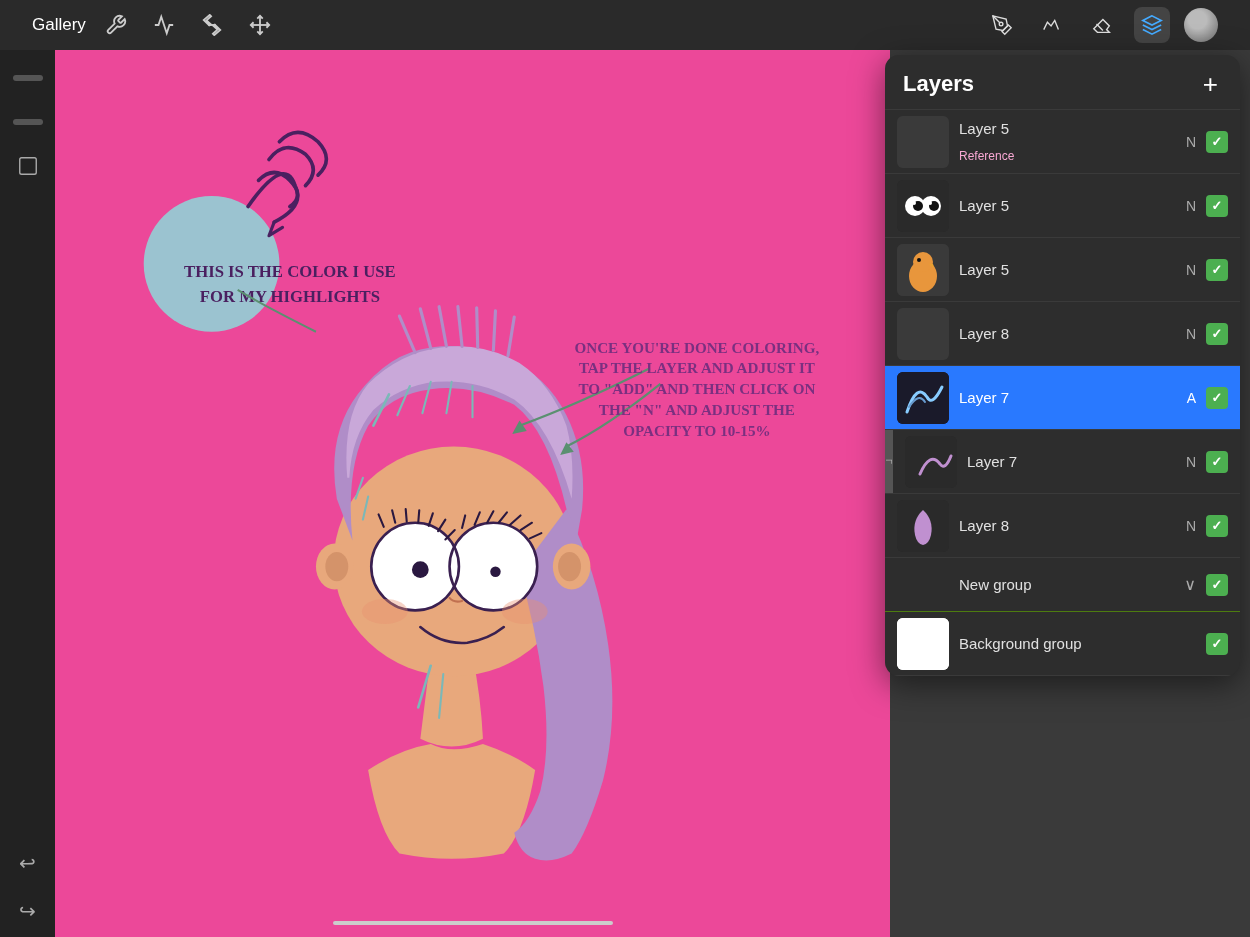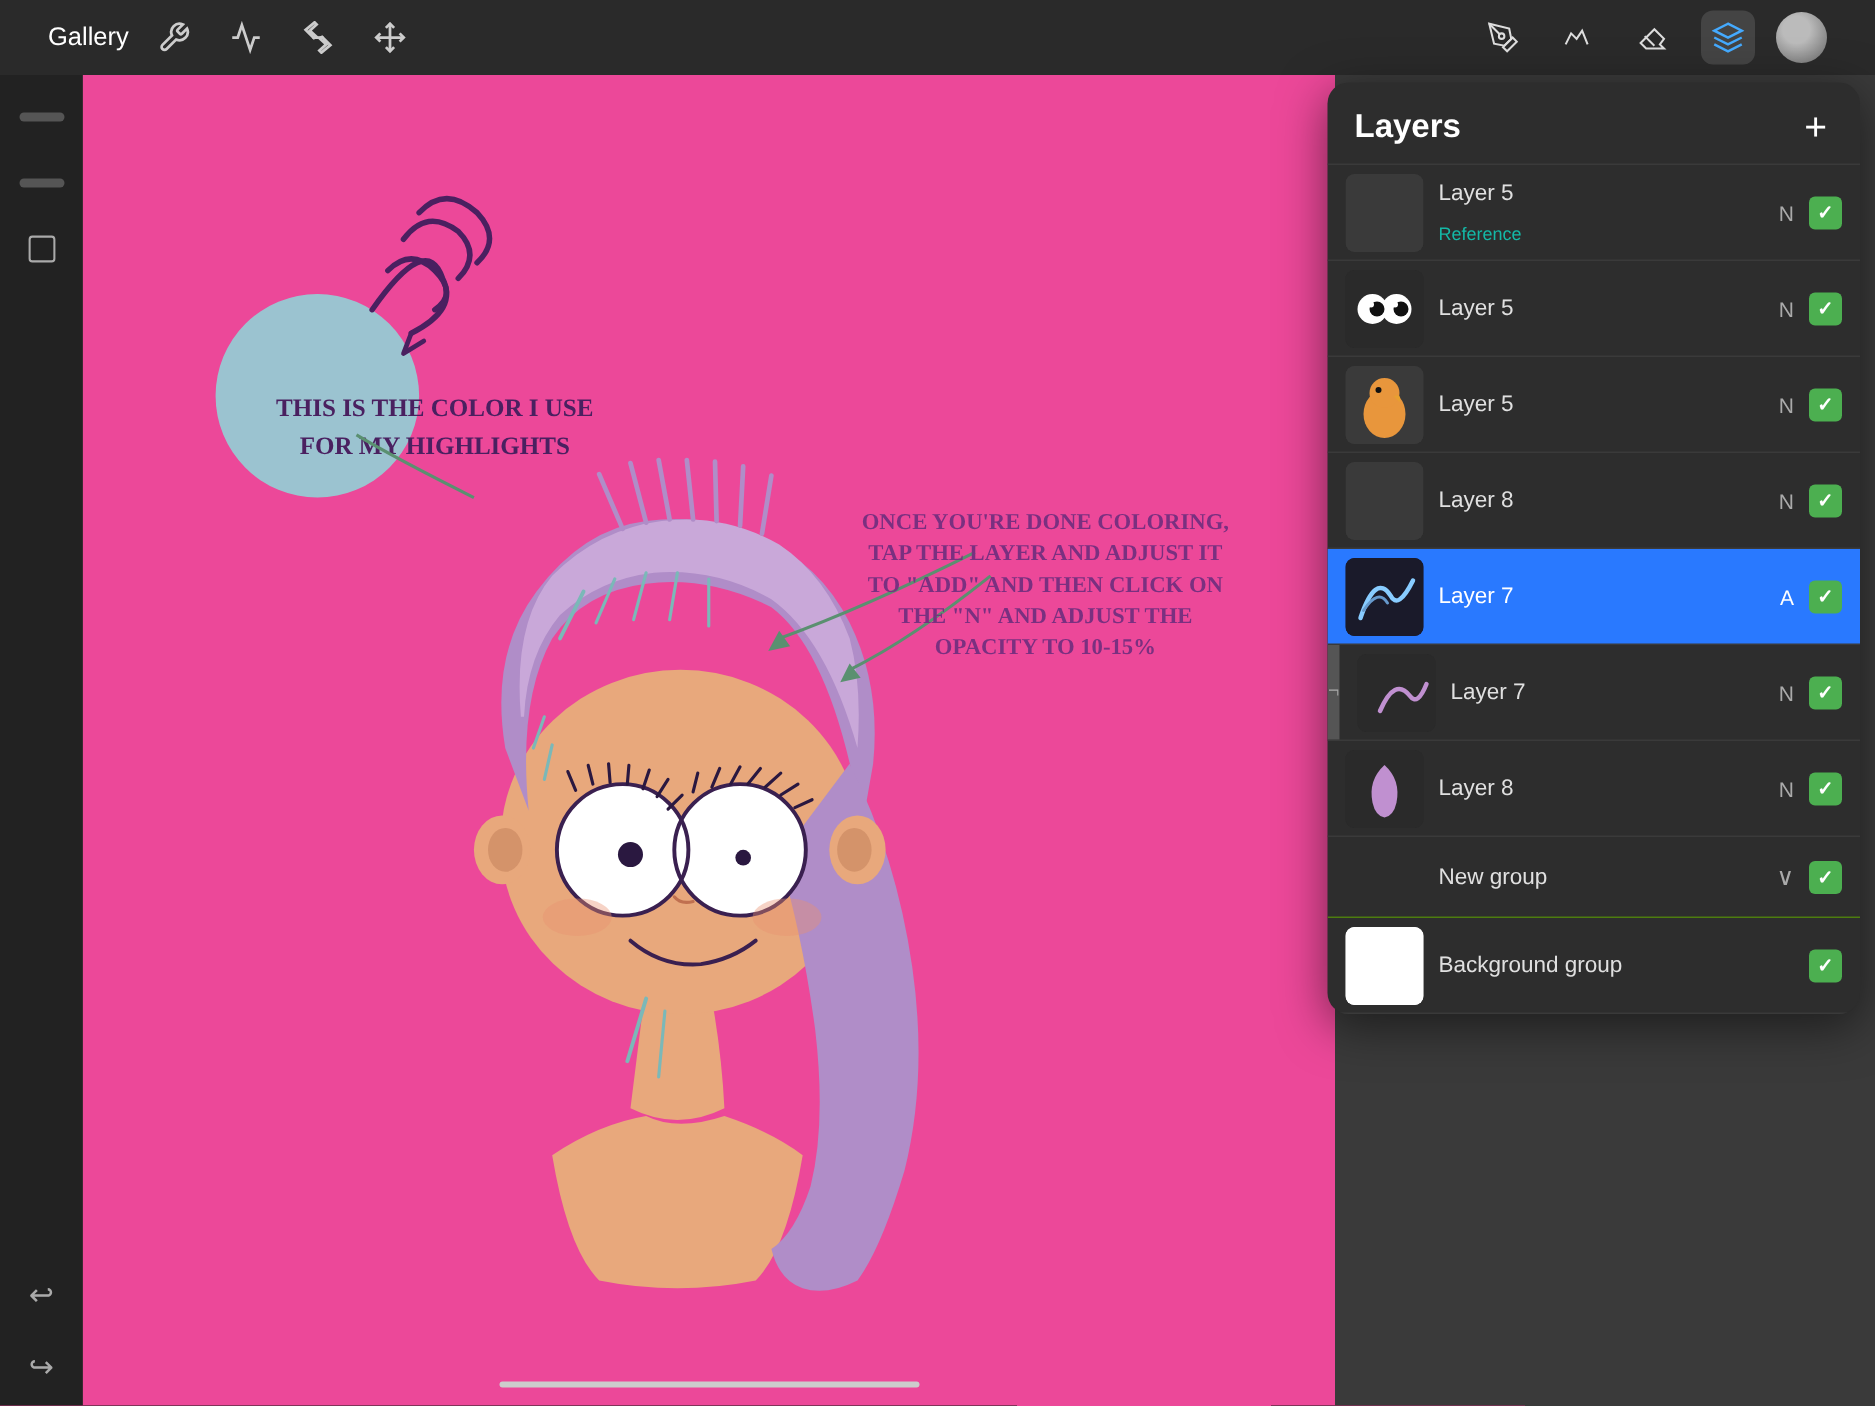--- a/index.html
+++ b/index.html
@@ -218,21 +218,21 @@
       flex: 1;
       display: flex;
       flex-direction: column;
     }
     .layer-name {
       color: #e0e0e0;
       font-size: 15px;
       font-weight: 500;
     }
     .layer-sublabel {
-      color: #14b8a6;
+      color: #f9a8d4;
       font-size: 12px;
       margin-top: 12px;
     }
     .layer-blend {
       color: #aaa;
       font-size: 14px;
       margin-right: 10px;
     }
     .layer-check {
       width: 22px;

